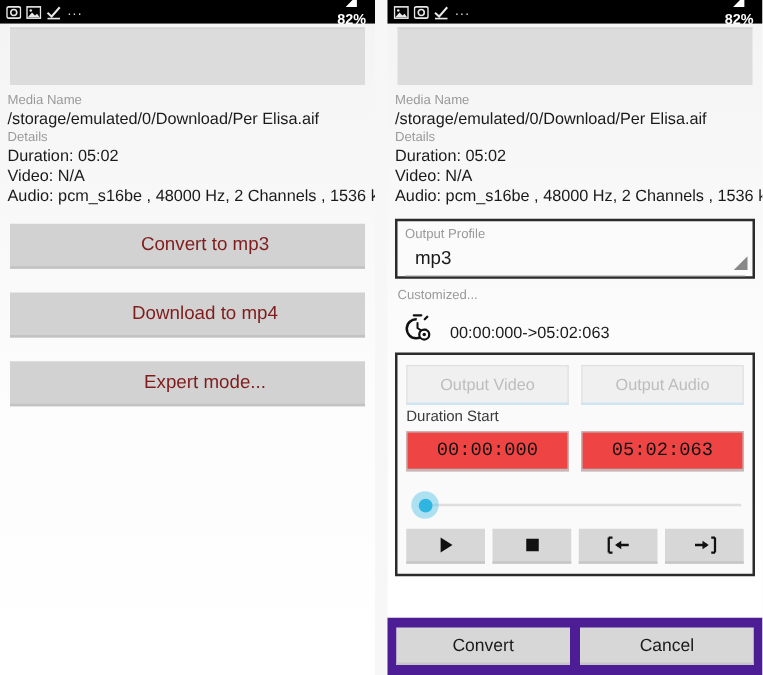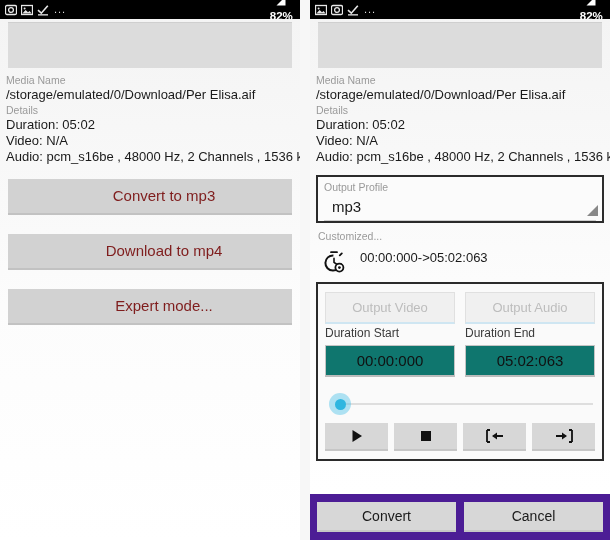--- a/index.html
+++ b/index.html
@@ -142,21 +142,21 @@
   .customized {
     font-size: 10.5px;
     color: #9a9a9a;
     padding: 6px 0 0 8px;
     line-height: 14px;
   }
 
   
   .timer-row {
     display: flex;
-    align-items: flex-start;
+    align-items: flex-end;
     padding: 7px 0 0 12px;
     gap: 14px;
   }
   .timer-txt {
     font-size: 13px;
     color: #1a1a1a;
     line-height: 16px;
   }
 
   
@@ -192,24 +192,24 @@
     flex: 1 1 0;
     font-size: 12px;
     color: #3a3a3a;
     line-height: 16px;
   }
 
   .durfields { display: flex; gap: 10px; padding-top: 4px; }
   .durfield {
     flex: 1 1 0;
     height: 32px;
-    background: #0f766e;
+    background: #ef4444;
     border: 1px solid #c4c4c4;
     border-bottom: 2px solid #bcbcbc;
-    font-family: Liberation Sans, sans-serif;
+    font-family: Liberation Mono, monospace;
     font-size: 15px;
     color: #111111;
     text-align: center;
     line-height: 29px;
     cursor: pointer;
   }
 
   
   .slider {
     position: relative;
@@ -427,21 +427,20 @@
 
       <div class="trim-panel">
 
         <div class="row2">
           <button class="outbtn" disabled="">Output Video</button>
           <button class="outbtn" disabled="">Output Audio</button>
         </div>
 
         <div class="durlabels">
           <div>Duration Start</div>
-          <div>Duration End</div>
         </div>
 
         <div class="durfields">
           <button class="durfield">00:00:000</button>
           <button class="durfield">05:02:063</button>
         </div>
 
         <div class="slider">
           <div class="slider-track"></div>
           <div class="slider-thumb"></div>

